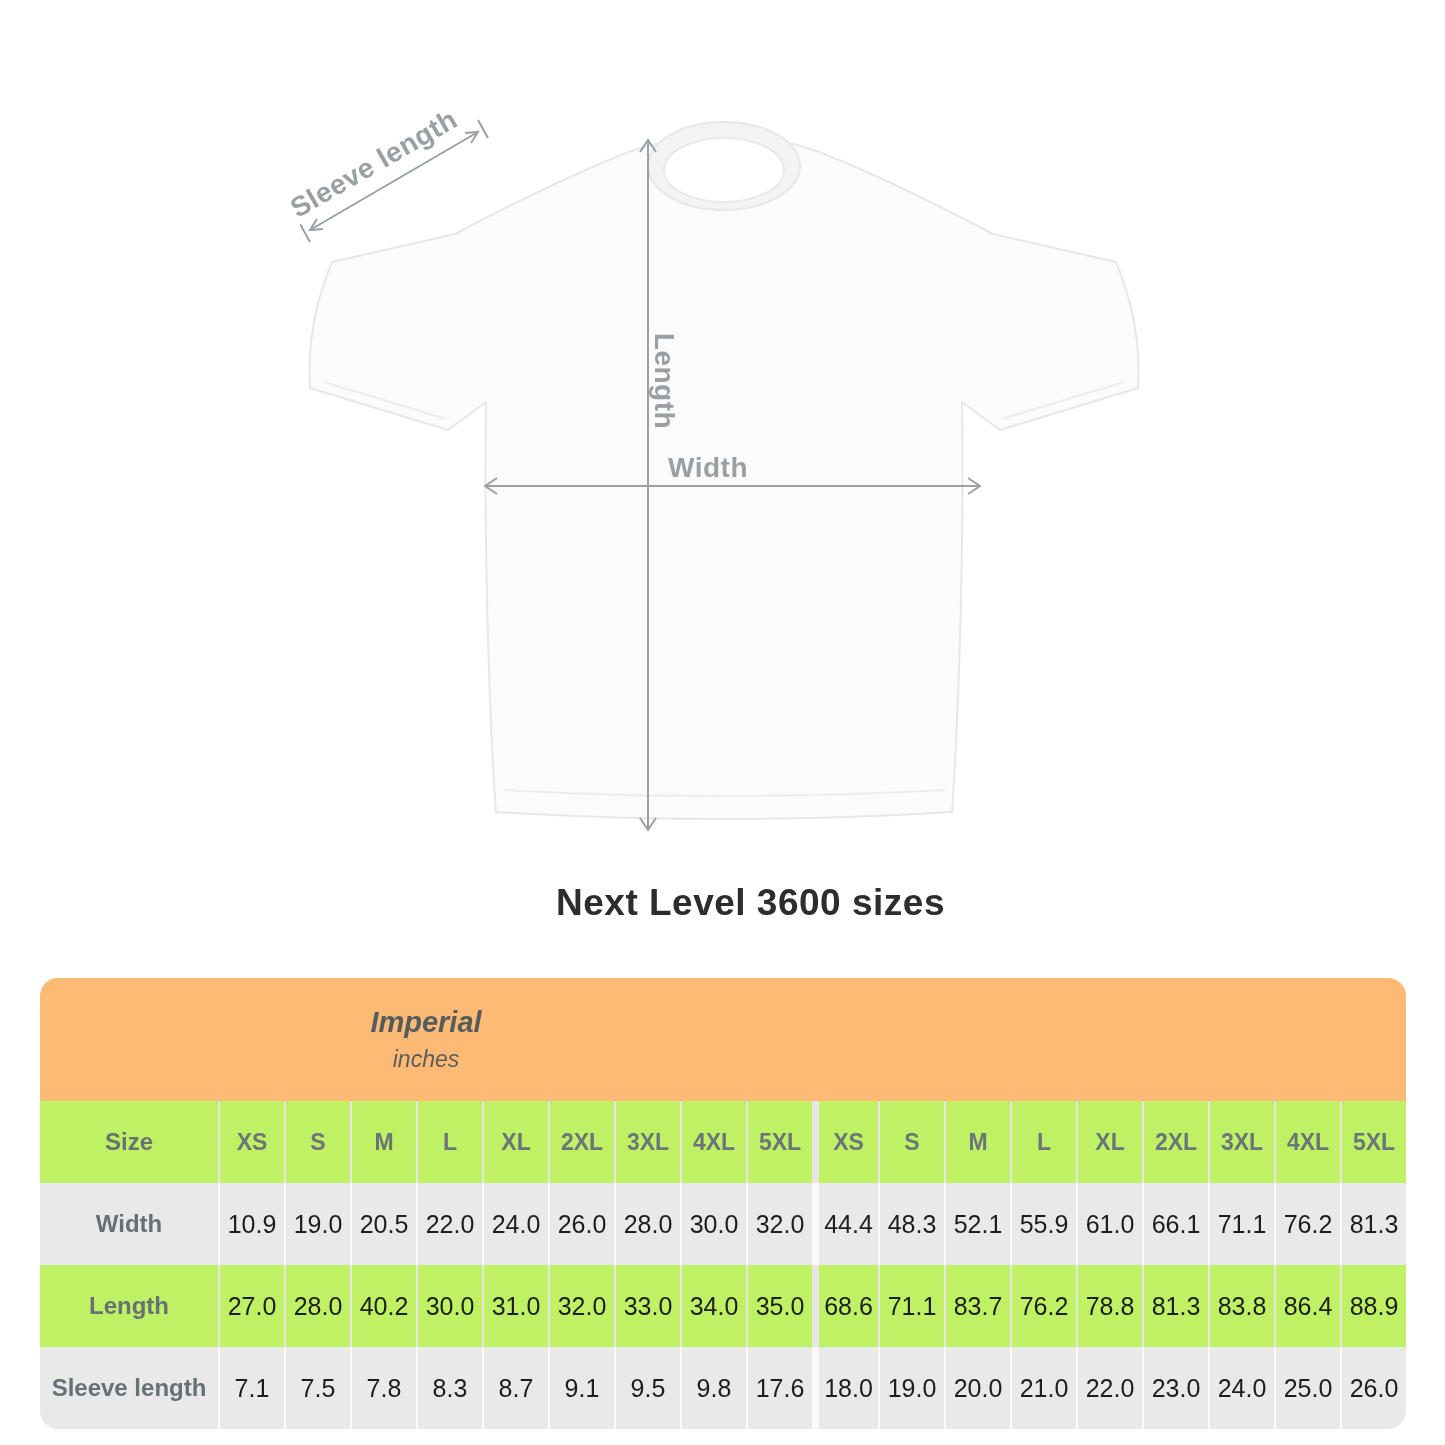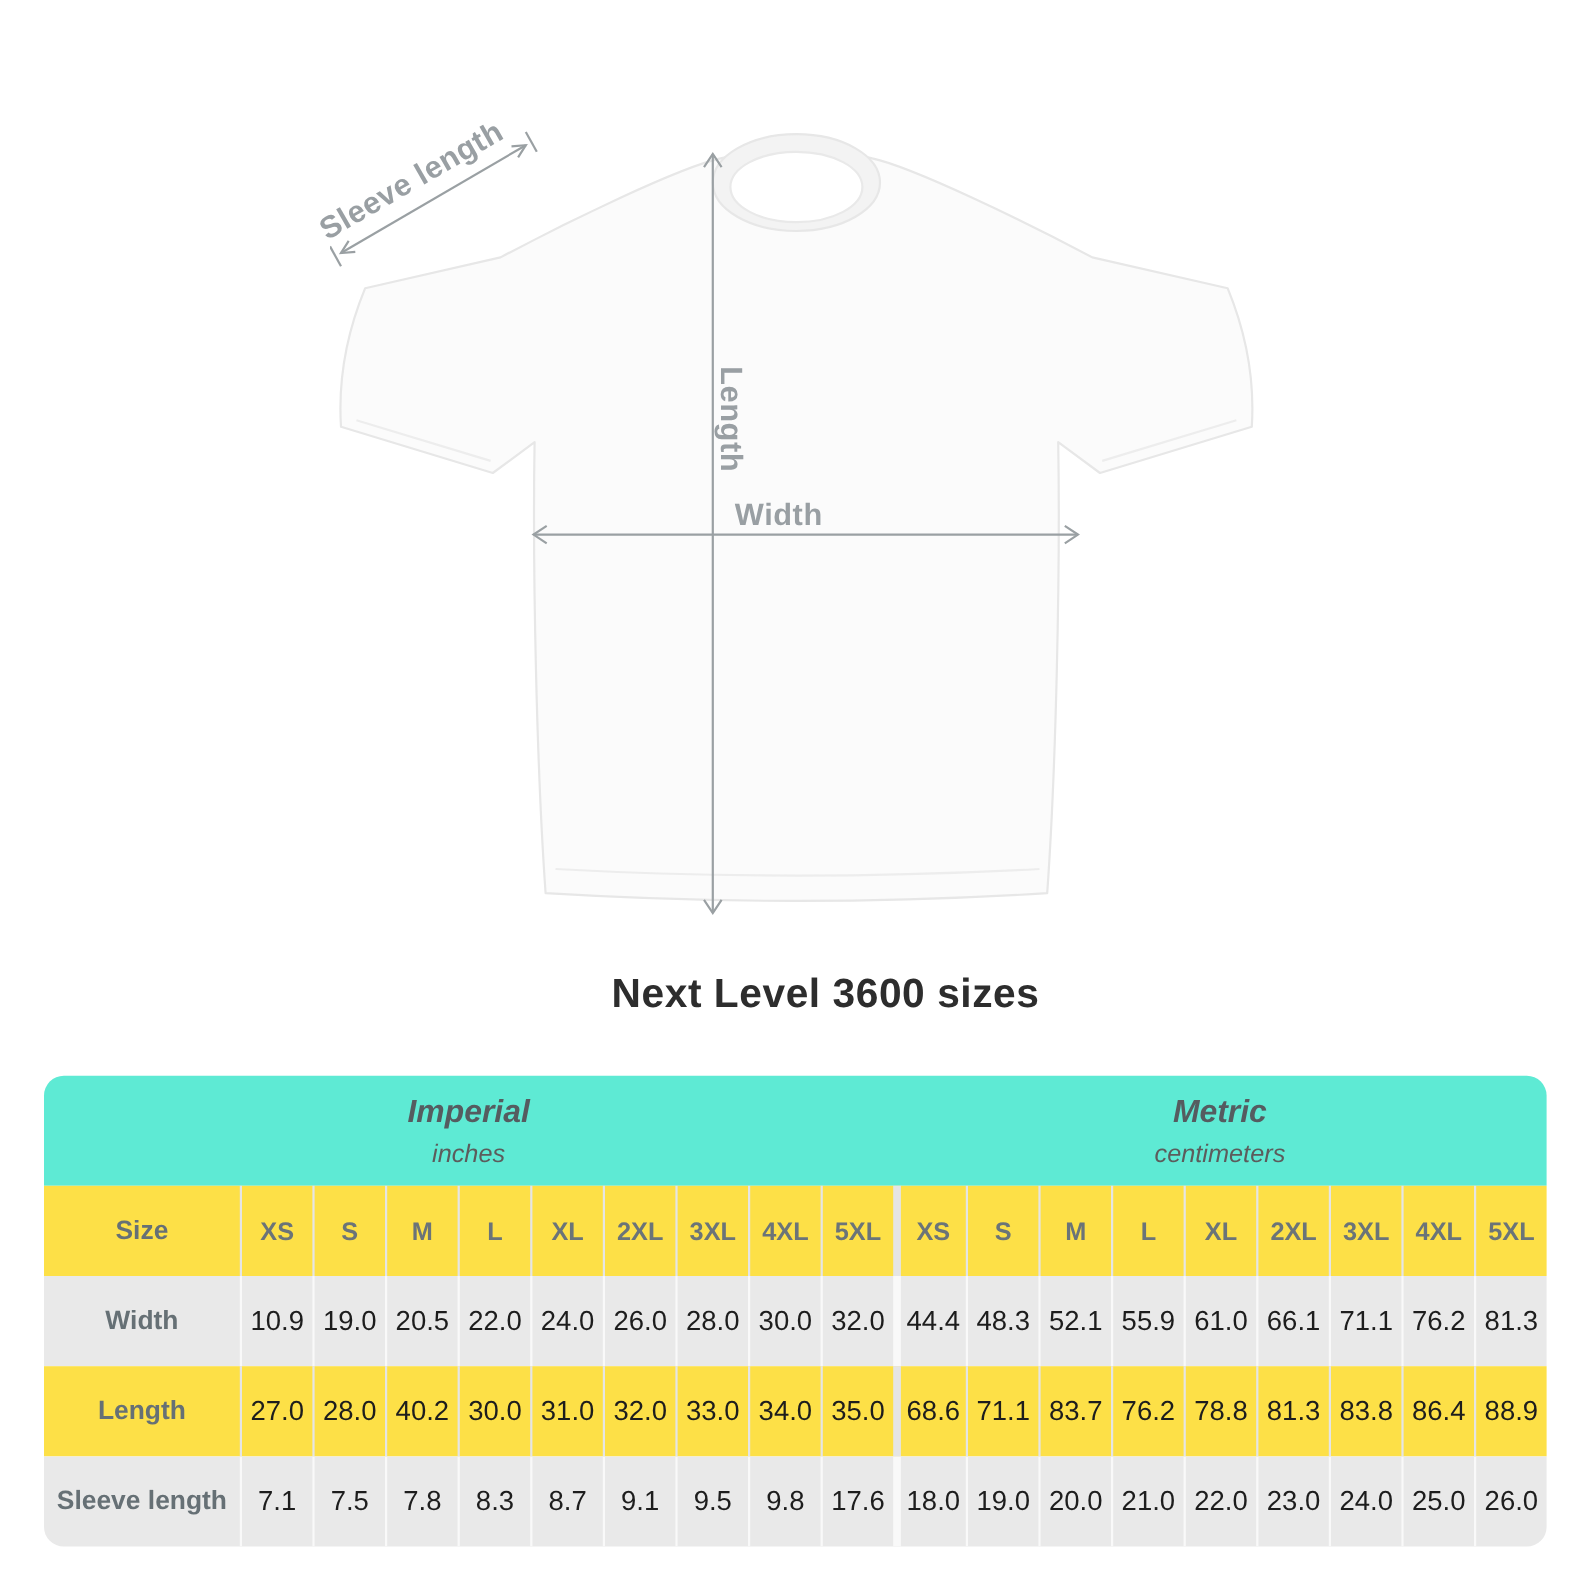--- a/index.html
+++ b/index.html
@@ -17,28 +17,28 @@
               transform:rotate(90deg);}
   .dlabel.wid{left:348px;top:352px;width:120px;text-align:center;font-size:28px;}
 
   
   .title-block{position:absolute;left:0;top:882px;width:1445px;text-align:center;padding-left:28px;}
   .main-title{font-size:37px;font-weight:bold;color:#2d2d2d;letter-spacing:.5px;}
   .sub-title{margin-top:12px;font-size:23px;font-style:italic;color:#464646;}
 
   
   .size-table{position:absolute;left:40px;top:978px;width:1366px;}
-  .band{display:grid;grid-template-columns:772px 1fr;height:100px;
-        background:#5eead4;border-radius:18px 18px 0 0;}
+  .band{display:grid;grid-template-columns:772px 1fr;height:123px;
+        background:#fdba74;border-radius:18px 18px 0 0;}
   .band-cell{display:flex;flex-direction:column;align-items:center;justify-content:center;gap:7px;}
   .band-title{font-size:29px;font-weight:bold;font-style:italic;color:#555c60;}
   .band-sub{font-size:23px;font-style:italic;color:#5c5c5c;}
 
   .trow{display:grid;grid-template-columns:178px repeat(18,1fr);height:82px;}
-  .r-white{--sep:#e5e5e5;background:#fde047;}
+  .r-white{--sep:#e5e5e5;background:#bef264;}
   .r-gray{--sep:#f9f9f9;background:#e9e9e9;}
   .trow.last{border-radius:0 0 18px 18px;overflow:hidden;}
   .cell{display:flex;align-items:center;justify-content:center;
         border-left:2px solid var(--sep);}
   .trow .cell:first-child{border-left:none;}
   .cell.metric-start{border-left-width:7px;}
   .cell.lbl{font-weight:bold;font-size:24px;color:#67707500;color:#667075;}
   .cell.colhead{font-weight:bold;font-size:23px;color:#6b7478;}
   .cell.val{font-size:25px;color:#1d1d1d;}
 </style>
@@ -97,24 +97,20 @@
 
   <div class="title-block">
     <div class="main-title">Next Level 3600 sizes</div>
   </div>
 
   <div class="size-table">
     <div class="band">
       <div class="band-cell">
         <div class="band-title">Imperial</div>
         <div class="band-sub">inches</div>
-      </div>
-      <div class="band-cell">
-        <div class="band-title">Metric</div>
-        <div class="band-sub">centimeters</div>
       </div>
     </div>
     <div class="trow r-white">
         <div class="cell lbl">Size</div>
         <div class="cell colhead">XS</div>
         <div class="cell colhead">S</div>
         <div class="cell colhead">M</div>
         <div class="cell colhead">L</div>
         <div class="cell colhead">XL</div>
         <div class="cell colhead">2XL</div>

